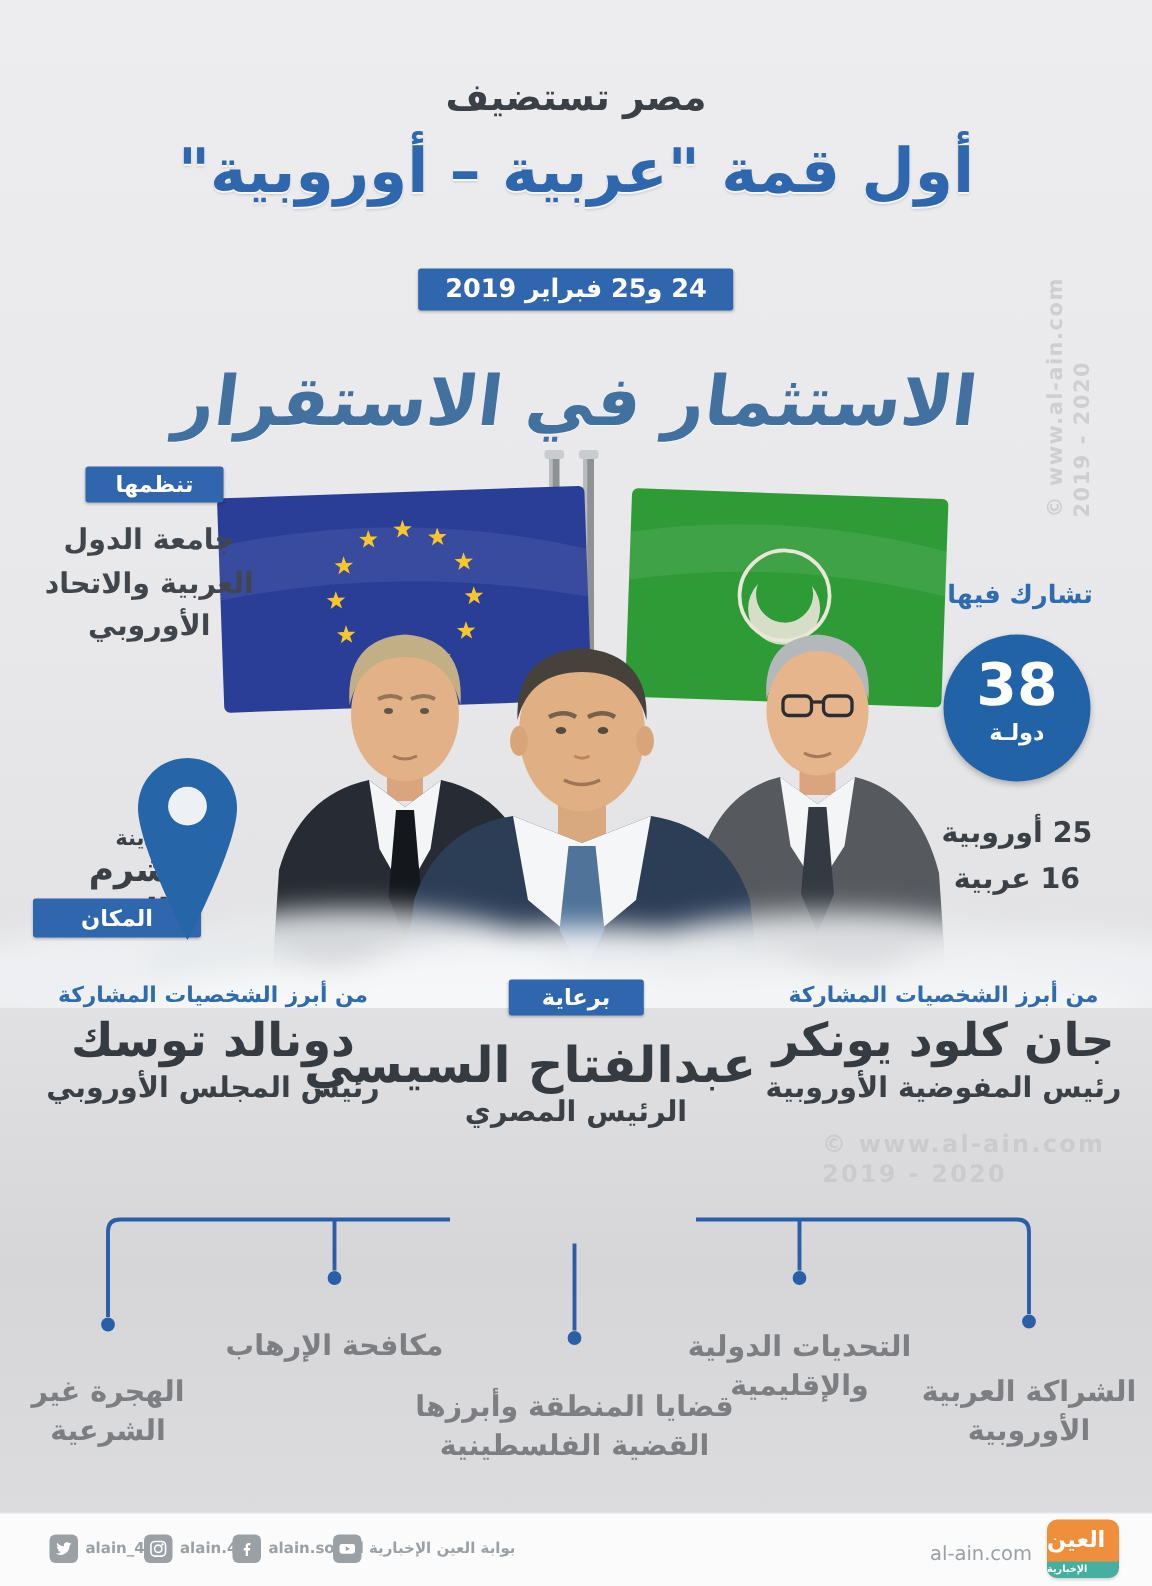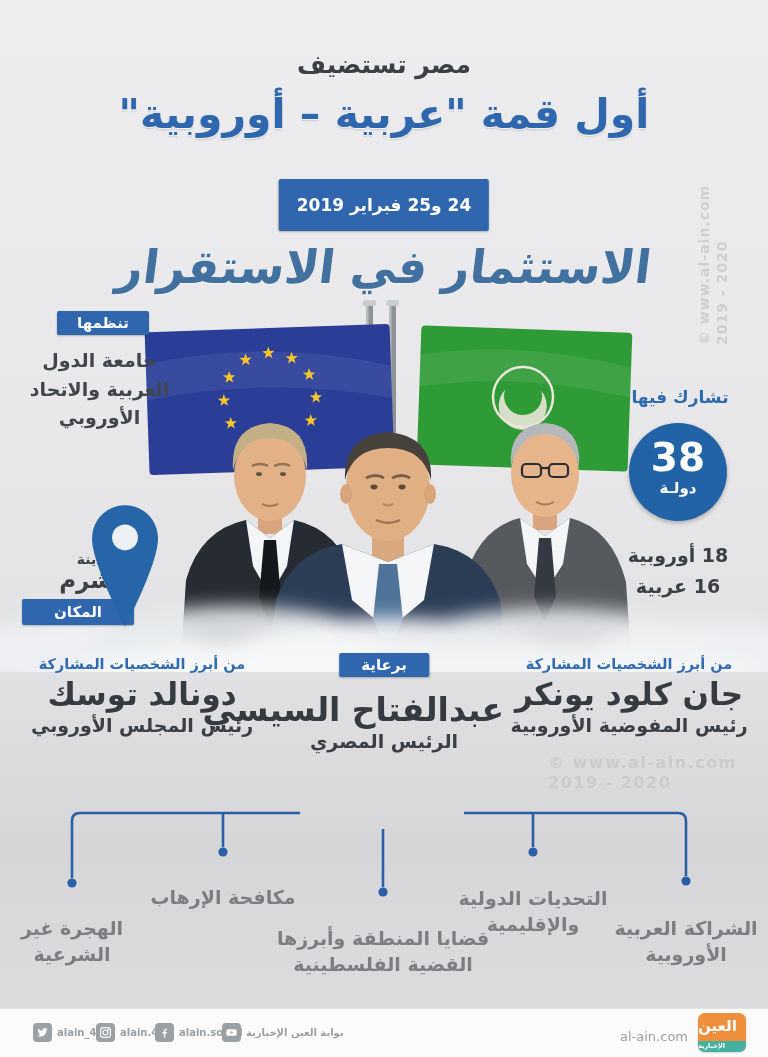--- a/index.html
+++ b/index.html
@@ -3,21 +3,21 @@
 <meta charset="utf-8">
 <style>
   html,body{margin:0;padding:0;}
   body{font-family:"DejaVu Sans",sans-serif;}
   #poster{position:relative;width:768px;height:1057px;overflow:hidden;
     background:linear-gradient(180deg,#ededef 0%,#e8e8ea 40%,#e2e2e4 62%,#d6d6d8 80%,#dcdcde 96%);}
   .abs{position:absolute;}
   .ctr{left:0;width:768px;text-align:center;}
   .rtl{direction:rtl;unicode-bidi:embed;}
   .badge{background:#2f66ae;color:#fff;font-weight:bold;display:inline-block;
-    padding:16px 18px;border-radius:2px;box-shadow:0 1px 2px rgba(0,0,0,.25);}
+    padding:4px 18px;border-radius:2px;box-shadow:0 1px 2px rgba(0,0,0,.25);}
   .host-label{top:50px;font-size:25px;font-weight:bold;color:#3b4046;letter-spacing:.5px;}
   .main-title{top:90px;font-size:41px;font-weight:bold;color:#2e67ad;
     text-shadow:0 1px 0 rgba(255,255,255,.8),0 2px 2px rgba(0,0,0,.15);}
   .date-badge{top:179px;left:50%;transform:translateX(-50%);font-size:17px;}
   .slogan-label{top:225px;font-size:15px;font-weight:bold;color:#3b4046;z-index:3;}
   .slogan{top:240px;font-size:46px;font-weight:bold;color:#42700f;color:#42709f;
     transform:skewX(-7deg);z-index:1;text-shadow:0 1px 0 rgba(255,255,255,.6);}
   #collage{top:298px;left:0;z-index:2;}
   .org-badge{top:311px;left:57px;font-size:15px;padding:3px 20px;z-index:3;}
   .org-text{top:346px;left:12px;width:175px;font-size:19px;font-weight:bold;color:#41464d;
@@ -184,21 +184,21 @@
 
   <div class="abs badge org-badge rtl">تنظمها</div>
   <div class="abs org-text rtl">جامعة الدول العربية والاتحاد الأوروبي</div>
 
   <div class="abs part-label rtl">تشارك فيها</div>
   <div class="abs count-circle">
     <span class="count-num">38</span>
     <span class="count-unit rtl">دولـة</span>
   </div>
   <div class="abs part-breakdown rtl">
-    <span>18 أوروبية</span><br>
+    <span>25 أوروبية</span><br>
     <span>16 عربية</span>
   </div>
 
   <svg class="abs pin" width="66" height="122" viewBox="0 0 74 136">
     <path d="M37,0 C16,0 0,16.5 0,37.5 C0,66 37,136 37,136 S74,66 74,37.5 C74,16.5 58,0 37,0 Z" fill="#2565a8"></path>
     <circle cx="37" cy="36" r="14.5" fill="#eef1f4"></circle>
   </svg>
   <div class="abs loc-text rtl">
     <span class="loc-line1">مدينة</span>
     <span class="loc-line2">شرم الشيخ</span>

